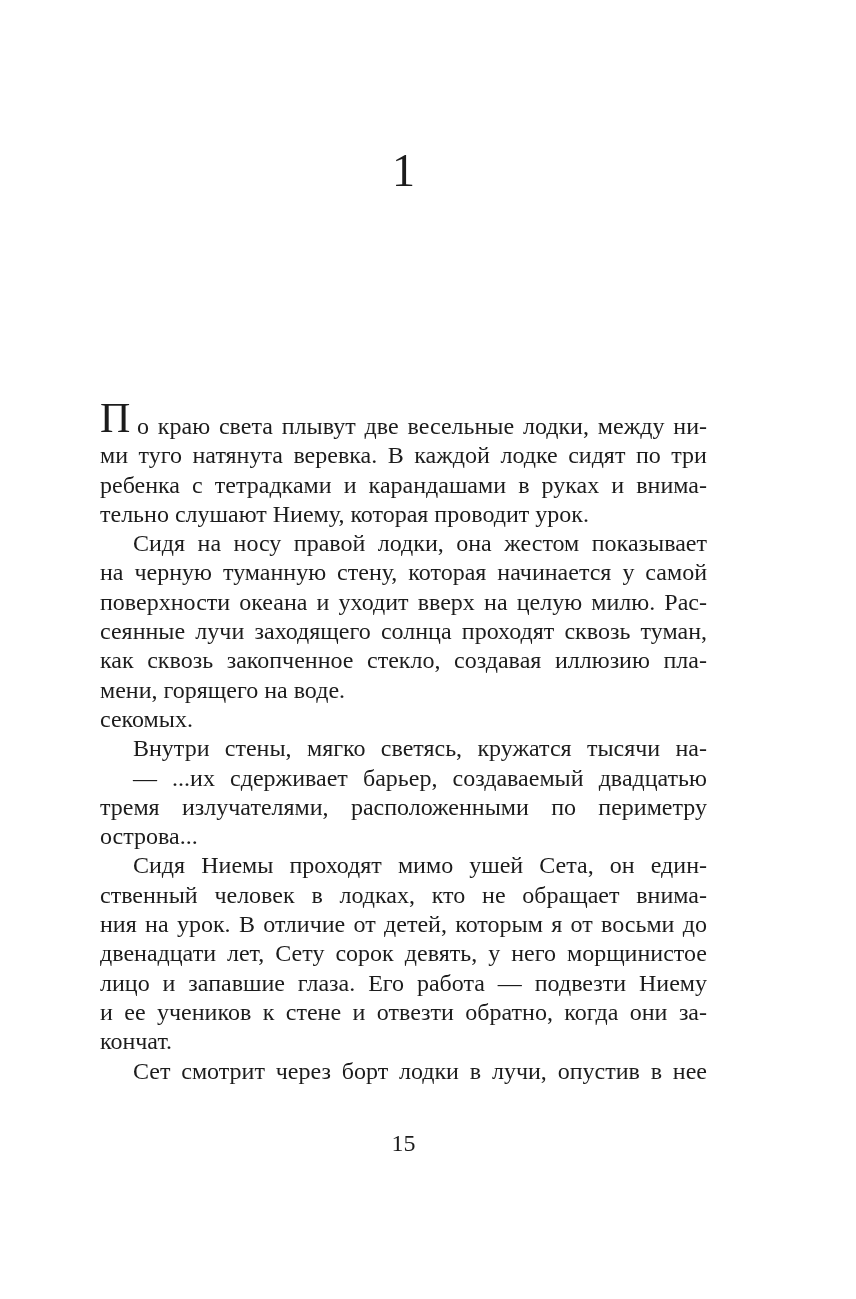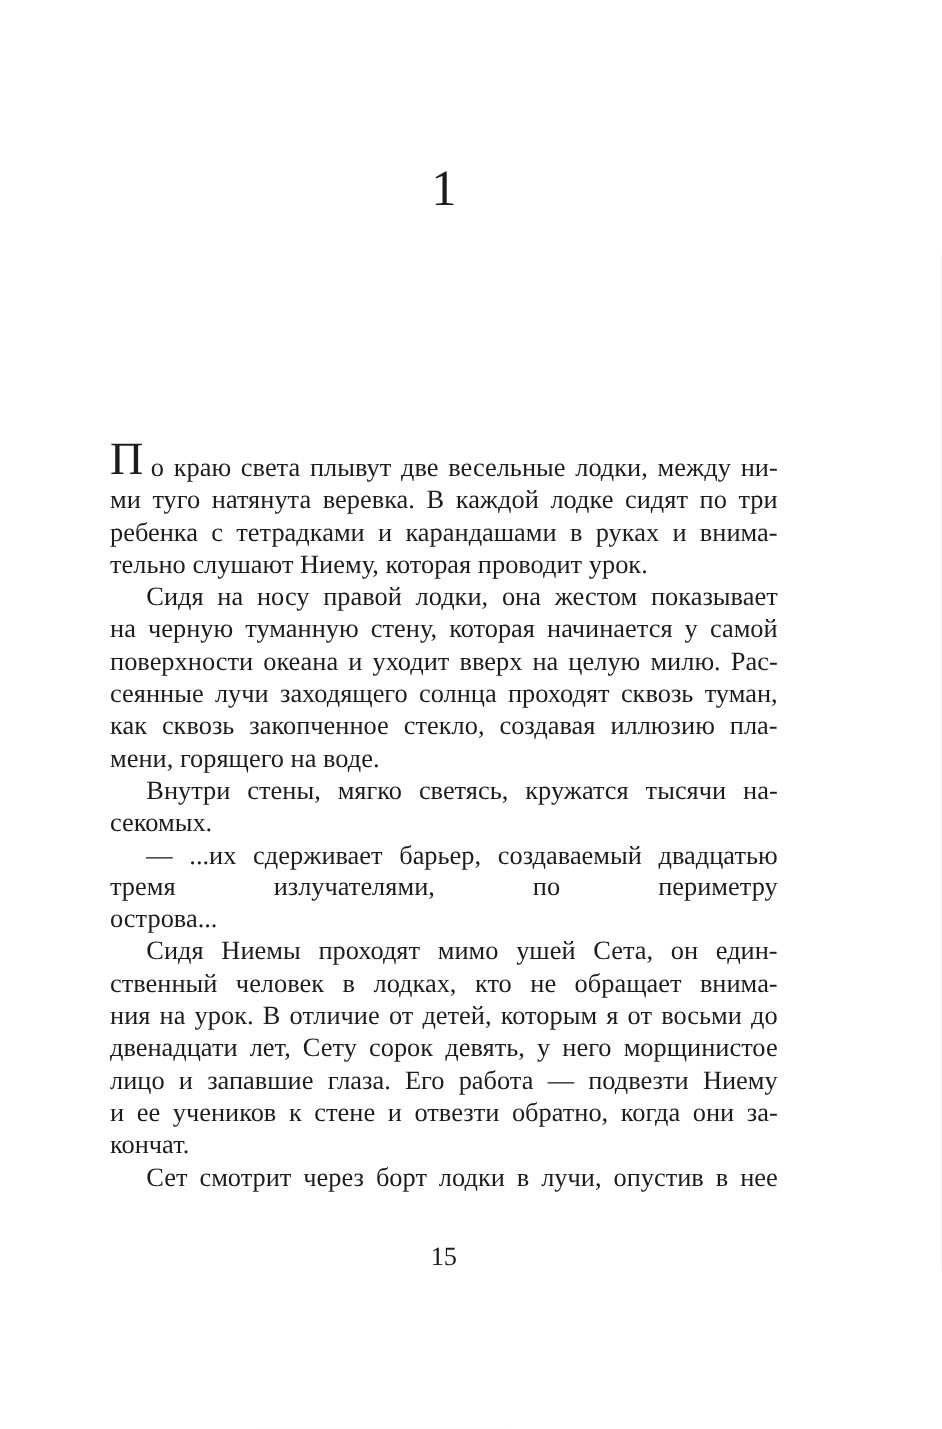--- a/index.html
+++ b/index.html
@@ -166,43 +166,44 @@
           <span class="word">сквозь</span>
           <span class="word">закопченное</span>
           <span class="word">стекло,</span>
           <span class="word">создавая</span>
           <span class="word">иллюзию</span>
           <span class="word">пла-</span>
         </div>
         <div class="line last">мени, горящего на воде.</div>
       </div>
       <div class="para">
+        <div class="line last">секомых.</div>
         <div class="line just indent">
           <span class="word">Внутри</span>
           <span class="word">стены,</span>
           <span class="word">мягко</span>
           <span class="word">светясь,</span>
           <span class="word">кружатся</span>
           <span class="word">тысячи</span>
           <span class="word">на-</span>
         </div>
-        <div class="line last">секомых.</div>
       </div>
       <div class="para">
         <div class="line just indent">
           <span class="word">—</span>
           <span class="word">...их</span>
           <span class="word">сдерживает</span>
           <span class="word">барьер,</span>
           <span class="word">создаваемый</span>
           <span class="word">двадцатью</span>
         </div>
         <div class="line just">
           <span class="word">тремя</span>
           <span class="word">излучателями,</span>
+          <span class="word">расположенными</span>
           <span class="word">по</span>
           <span class="word">периметру</span>
         </div>
         <div class="line last">острова...</div>
       </div>
       <div class="para">
         <div class="line just indent">
           <span class="word">Сидя</span>
           <span class="word">Ниемы</span>
           <span class="word">проходят</span>

